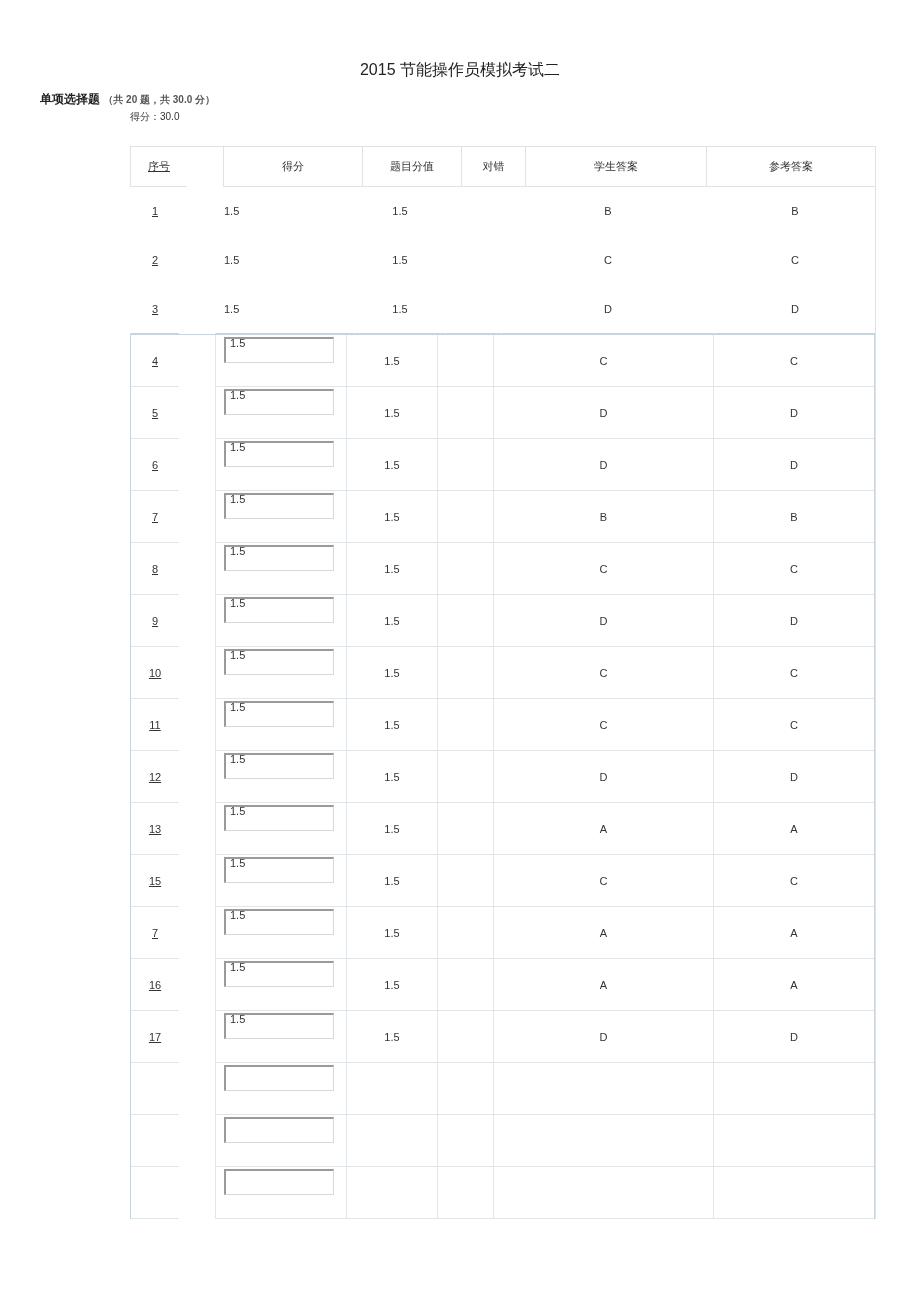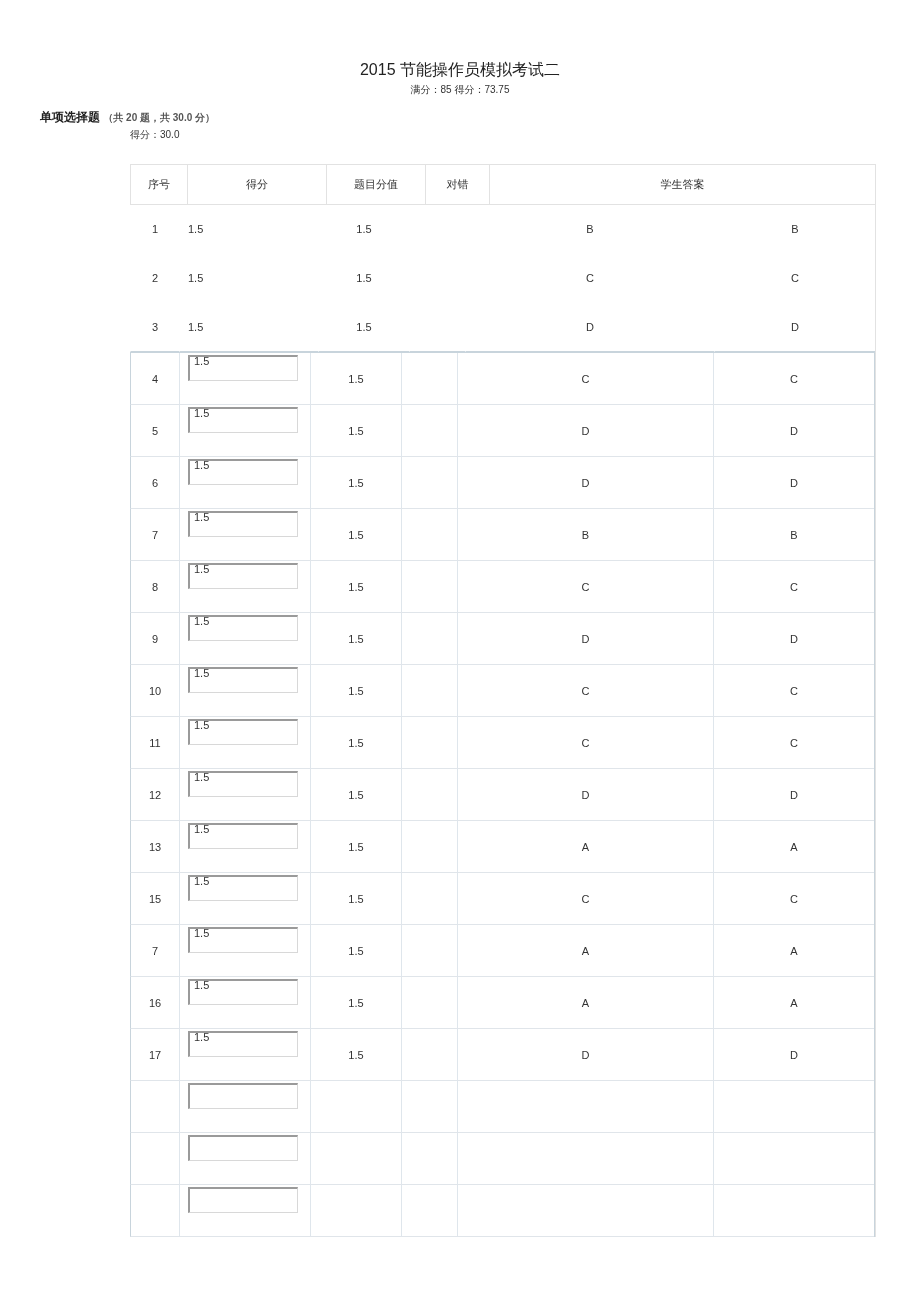--- a/index.html
+++ b/index.html
@@ -13,21 +13,21 @@
   }
   .page {
     padding: 60px 40px 40px 40px;
     box-sizing: border-box;
   }
   .title {
     text-align: center;
     font-size: 16px;
     font-weight: normal;
     color: #222;
-    margin-bottom: 2px;
+    margin-bottom: 10px;
   }
   .subtitle {
     text-align: center;
     font-size: 10px;
     color: #333;
     margin-bottom: 12px;
   }
   .section-title {
     font-size: 12px;
     color: #222;
@@ -70,22 +70,22 @@
     color: #333;
     text-align: center;
     border-left: 1px solid #e2e2e2;
     border-bottom: 1px solid #e2e2e2;
     display: flex;
     align-items: center;
     justify-content: center;
     min-height: 48px;
   }
 
-  .c-idx   { width: 48px; }
-  .c-score { width: 130px; }
+  .c-idx   { width: 48px; text-decoration: underline; }
+  .c-score { width: 130px; margin-left: 36px; }
   .c-val   { width: 90px; }
   .c-corr  { width: 55px; }
   .c-stu   { flex: 1; }
   .c-ref   { width: 160px; }
 
   
   .no-grid .cell {
     border-left: 1px solid transparent;
     border-bottom: 1px solid transparent;
   }
@@ -165,36 +165,36 @@
   .header-row {
     border-top: none;
   }
 </style>
 </head>
 <body>
 
 <div class="page">
 
   <div class="title">2015 节能操作员模拟考试二</div>
-  <div class="subtitle">满分：85 得分：73.75</div>
 
   <div class="section-title">
     <span>单项选择题</span>
     <span class="meta">（共 20 题，共 30.0 分）</span>
   </div>
   <div class="score-line">得分：30.0</div>
 
   <div class="tbl-wrapper">
 
     <div class="header-row">
       <div class="cell c-idx">序号</div>
       <div class="cell c-score">得分</div>
       <div class="cell c-val">题目分值</div>
       <div class="cell c-corr">对错</div>
       <div class="cell c-stu">学生答案</div>
+      <div class="cell c-ref">参考答案</div>
     </div>
 
     <div id="rows-container">
         <div class="data-row no-grid">
           <div class="cell c-idx">1</div>
           <div class="cell c-score">1.5</div>
           <div class="cell c-val">1.5</div>
           <div class="cell c-corr"></div>
           <div class="cell c-stu">B</div>
           <div class="cell c-ref">B</div>

